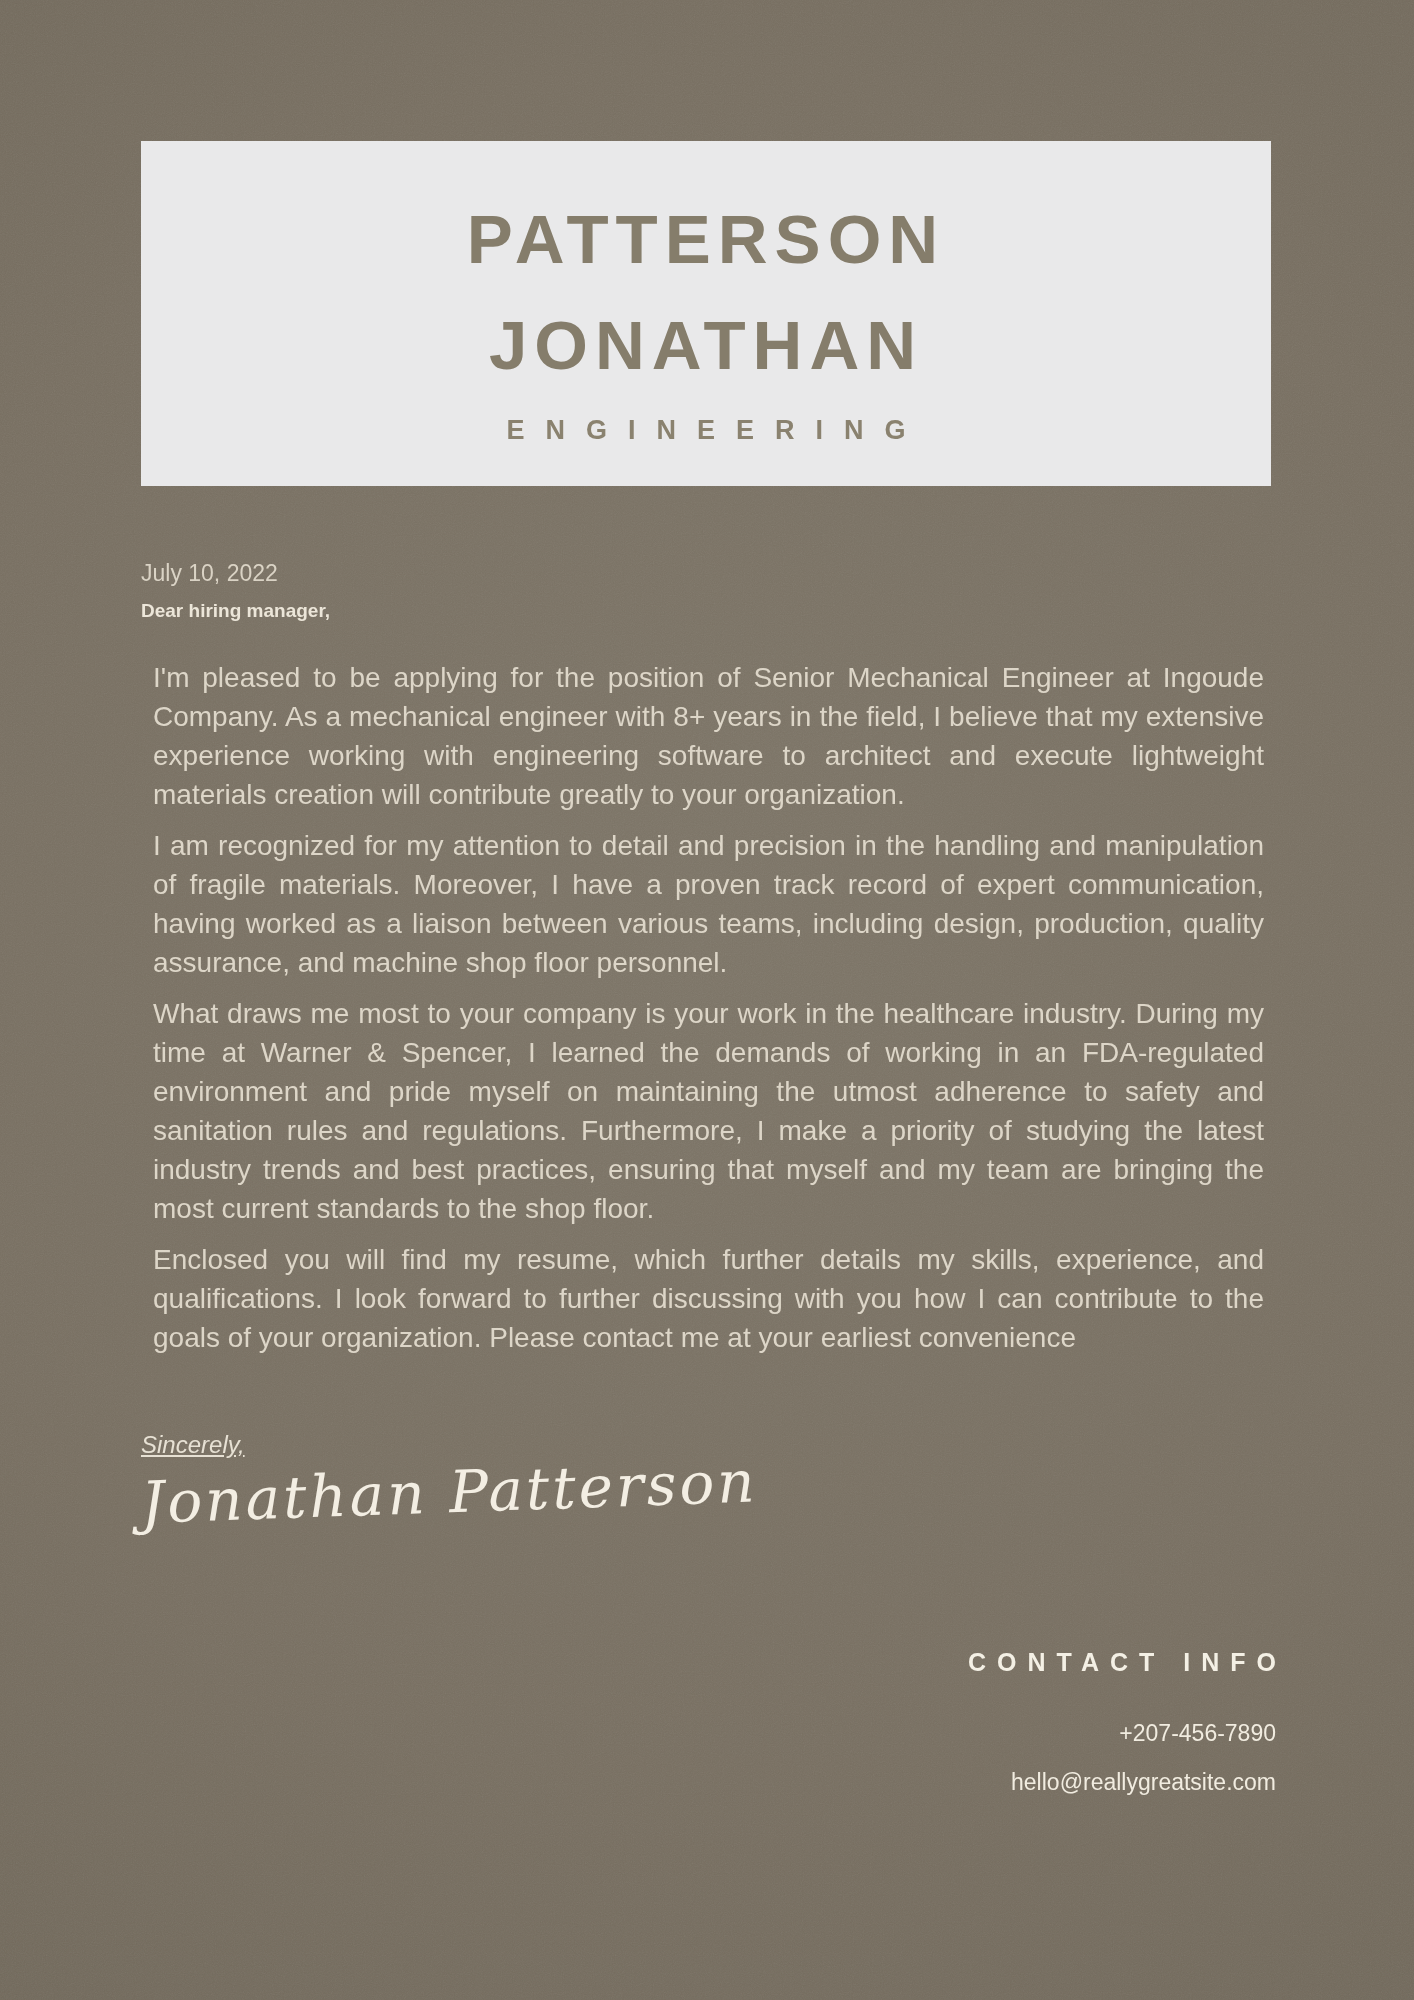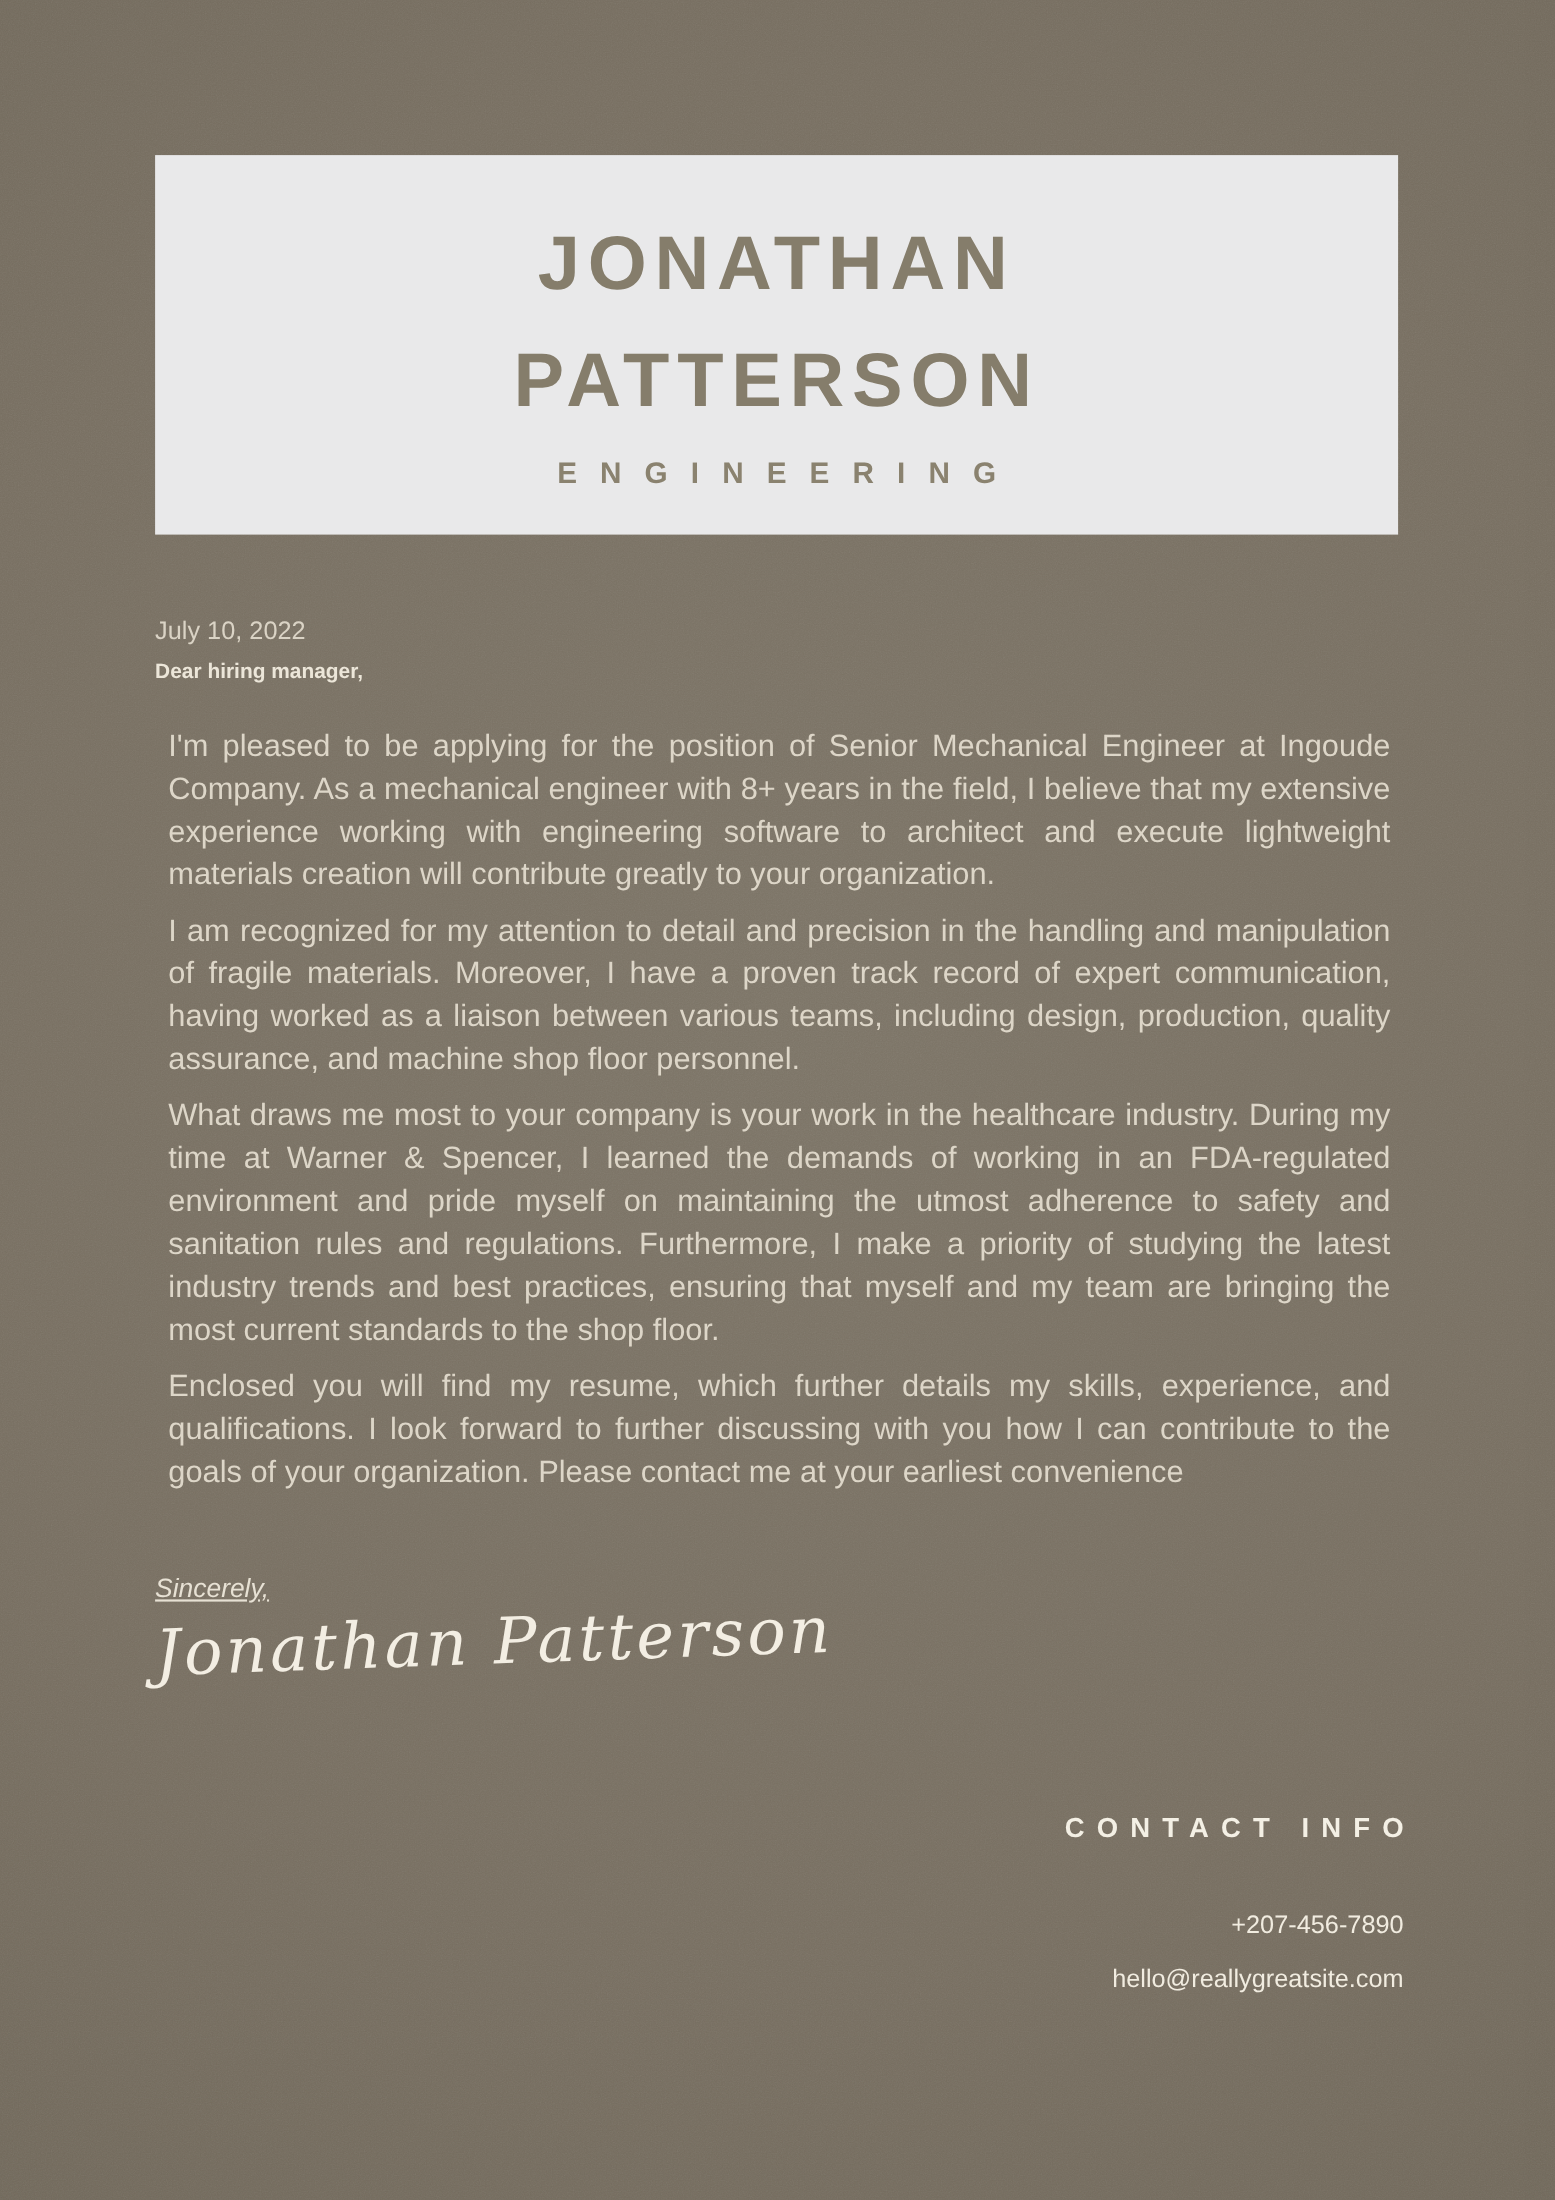--- a/index.html
+++ b/index.html
@@ -101,21 +101,21 @@
     right: 138px;
     top: 1648px;
     text-align: right;
   }
   .contact-heading {
     font-size: 25px;
     font-weight: 800;
     letter-spacing: 11px;
     margin-right: -11px; 
     color: #f4f0e5;
-    margin-bottom: 48px;
+    margin-bottom: 32px;
   }
   .contact-line {
     font-size: 23px;
     line-height: 49px;
     color: #f1ece0;
   }
 </style>
 </head>
 <body>
 
@@ -123,22 +123,22 @@
 
   <svg class="grain" xmlns="http://www.w3.org/2000/svg" width="1414" height="2000">
     <filter id="grainFilter">
       <feTurbulence type="fractalNoise" baseFrequency="0.9" numOctaves="2" stitchTiles="stitch"></feTurbulence>
       <feColorMatrix type="saturate" values="0"></feColorMatrix>
     </filter>
     <rect width="100%" height="100%" filter="url(#grainFilter)"></rect>
   </svg>
 
   <header class="name-panel">
+    <div class="name-line">PATTERSON</div>
     <div class="name-line">JONATHAN</div>
-    <div class="name-line">PATTERSON</div>
     <div class="panel-subtitle">ENGINEERING</div>
   </header>
 
   <main class="letter">
     <p class="date-line">July 10, 2022</p>
     <p class="greeting">Dear hiring manager,</p>
     <p class="para">I'm pleased to be applying for the position of Senior Mechanical Engineer at Ingoude Company. As a mechanical engineer with 8+ years in the field, I believe that my extensive experience working with engineering software to architect and execute lightweight materials creation will contribute greatly to your organization.</p>
     <p class="para">I am recognized for my attention to detail and precision in the handling and manipulation of fragile materials. Moreover, I have a proven track record of expert communication, having worked as a liaison between various teams, including design, production, quality assurance, and machine shop floor personnel.</p>
     <p class="para">What draws me most to your company is your work in the healthcare industry. During my time at Warner &amp; Spencer, I learned the demands of working in an FDA-regulated environment and pride myself on maintaining the utmost adherence to safety and sanitation rules and regulations. Furthermore, I make a priority of studying the latest industry trends and best practices, ensuring that myself and my team are bringing the most current standards to the shop floor.</p>
     <p class="para">Enclosed you will find my resume, which further details my skills, experience, and qualifications. I look forward to further discussing with you how I can contribute to the goals of your organization. Please contact me at your earliest convenience</p>

